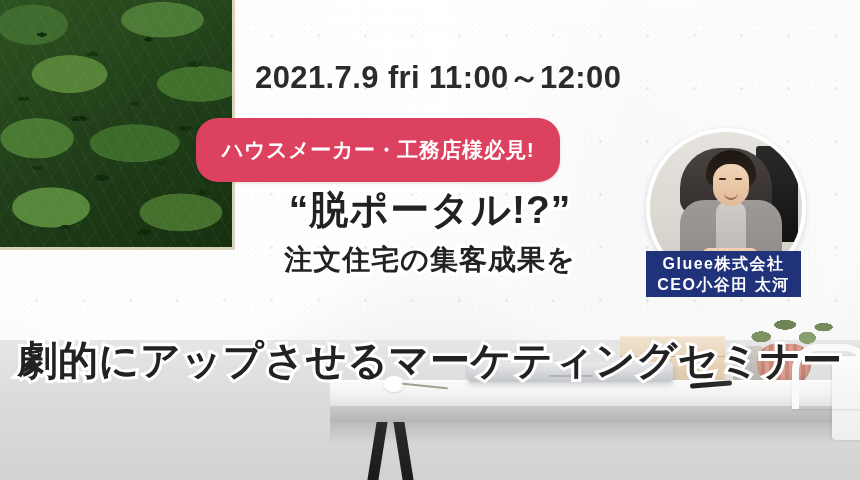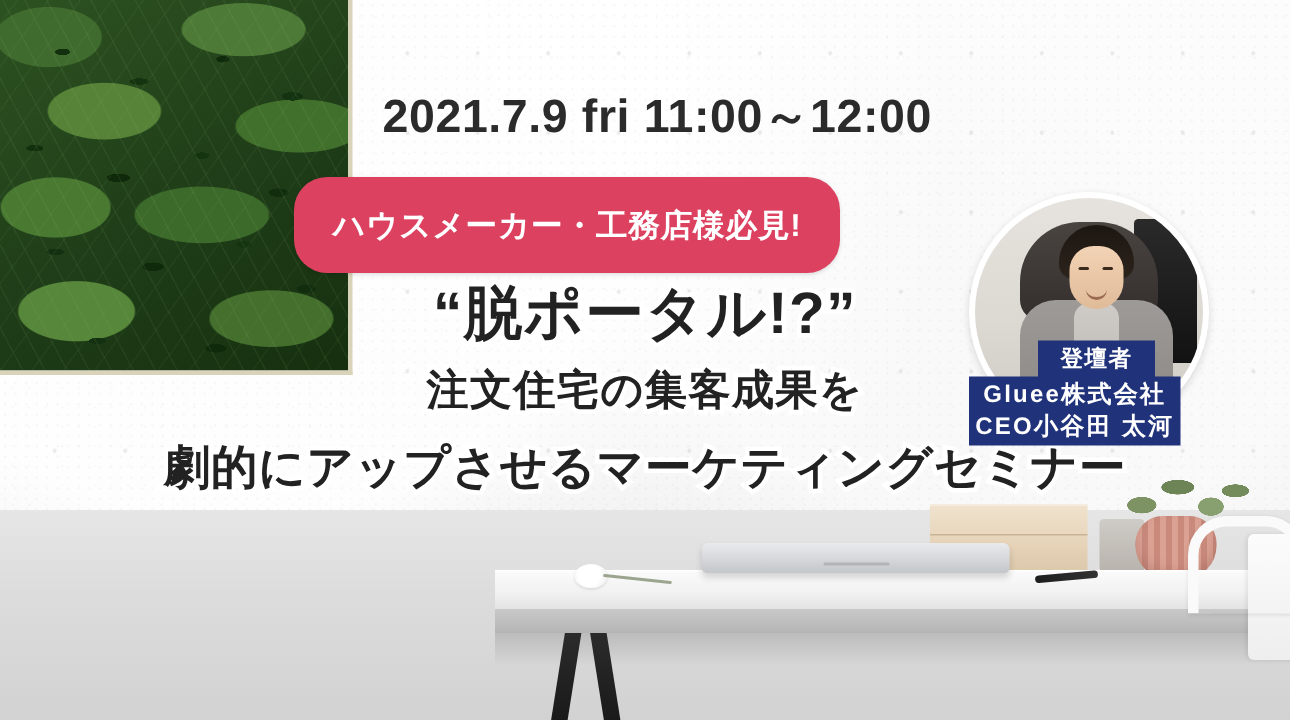--- a/index.html
+++ b/index.html
@@ -201,21 +201,21 @@
   .hl-row{
     display:block;white-space:nowrap;
     color:#222222;font-weight:700;
     letter-spacing:1px;
     -webkit-text-stroke:6px #ffffff;
     paint-order:stroke fill;
     text-shadow:0 0 2px #ffffff;
   }
   .hl-1{font-size:39px;line-height:48px;}
   .hl-2{font-size:28px;line-height:52px;}
-  .hl-3{font-size:31px;line-height:52px;letter-spacing:.5px;}
+  .hl-3{font-size:40px;line-height:52px;letter-spacing:.5px;margin-top:48px;}
 
   
   .speaker{
     position:absolute;left:641px;top:128px;width:170px;
   }
   .photo-ring{
     position:relative;width:160px;height:160px;border-radius:50%;
     margin:0 auto;
     background:#ffffff;padding:4px;box-sizing:border-box;
     box-shadow:0 2px 6px rgba(0,0,0,.14);
@@ -274,21 +274,21 @@
 
   .speaker-tag{
     position:absolute;left:51px;top:99px;
     width:78px;height:25px;box-sizing:border-box;
     display:flex;align-items:center;justify-content:center;
     background:#20337a;color:#ffffff;
     font-size:15px;font-weight:700;letter-spacing:1px;
   }
   .speaker-info{
     position:absolute;left:5px;top:123px;
-    width:141px;height:46px;box-sizing:border-box;
+    width:155px;height:46px;box-sizing:border-box;
     display:flex;flex-direction:column;align-items:center;justify-content:center;
     background:#20337a;color:#ffffff;
     line-height:21px;
   }
   .speaker-info .row{font-size:16px;font-weight:700;letter-spacing:1.5px;white-space:nowrap;}
 </style>
 </head>
 <body>
 
 <div class="banner">
@@ -342,20 +342,19 @@
         <div class="ph-shirt"></div>
         <div class="ph-hair"></div>
         <div class="ph-face"></div>
         <div class="ph-eye l"></div>
         <div class="ph-eye r"></div>
         <div class="ph-smile"></div>
         <div class="ph-desk"></div>
         <div class="ph-hands"></div>
       </div>
     </div>
-    <div class="speaker-tag">登壇者</div>
     <div class="speaker-info">
       <div class="row">Gluee株式会社</div>
       <div class="row">CEO小谷田 太河</div>
     </div>
   </div>
 
 </div>
 
 </body></html>

